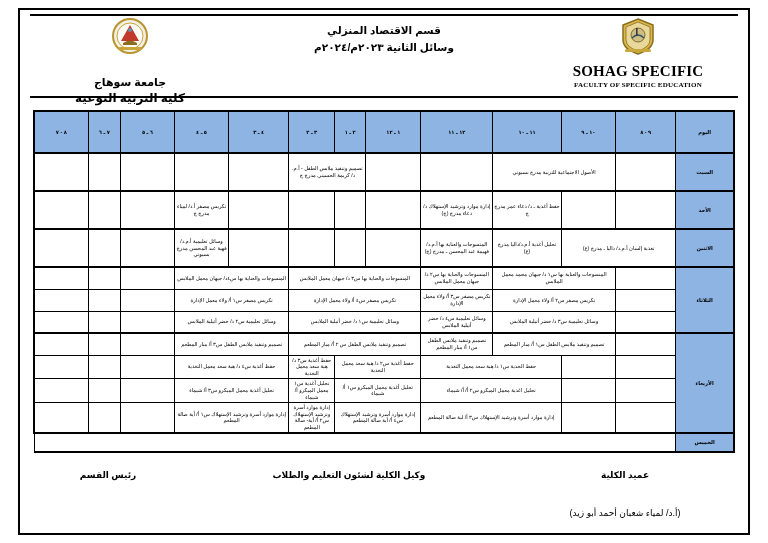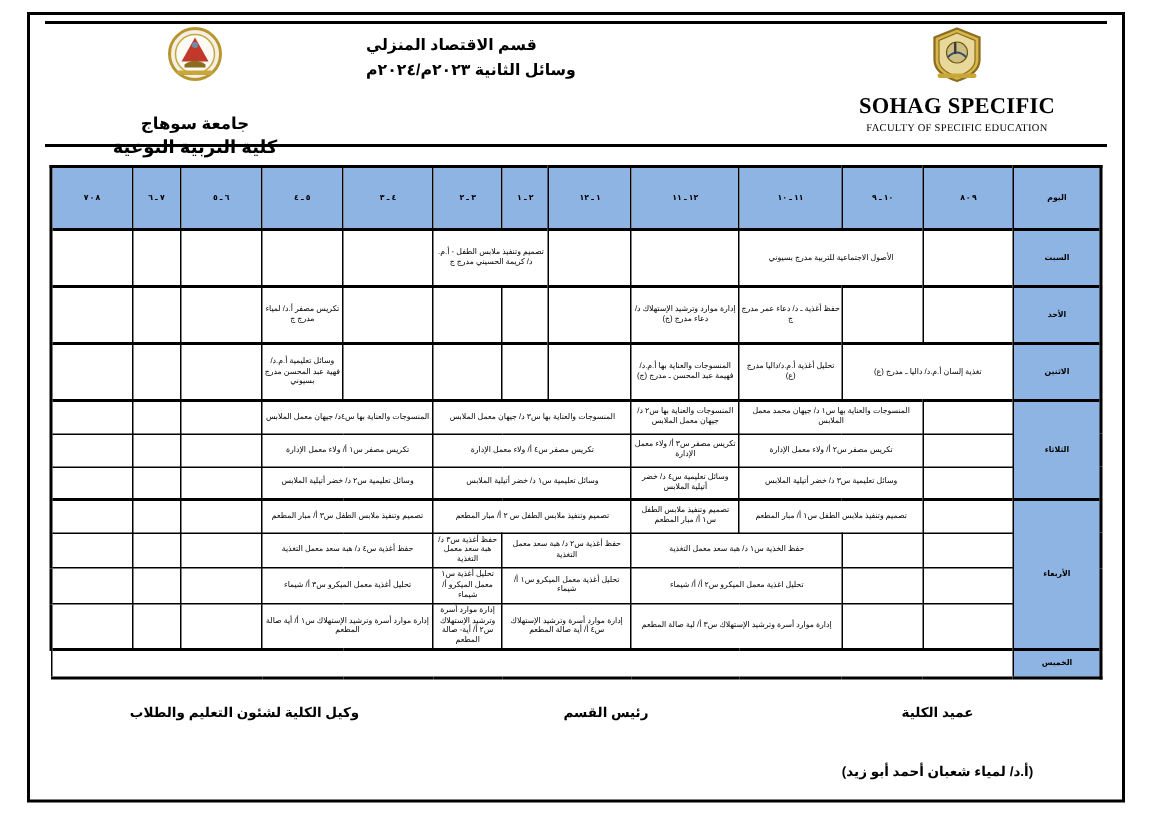--- a/index.html
+++ b/index.html
@@ -46,21 +46,20 @@
   }
   .hdr-block {
     display: flex;
     flex-direction: column;
     align-items: center;
     width: 200px;
   }
   .hdr-center {
     width: 280px;
     padding-top: 6px;
-    align-items: flex-end;
   }
   .hdr-center .line {
     font-size: 10.5px;
     font-weight: bold;
     color: #000;
     text-align: center;
     line-height: 1.65;
     direction: rtl;
   }
 
@@ -91,21 +90,21 @@
     font-size: 15px;
     font-weight: bold;
     color: #000;
     margin-top: 7px;
     direction: ltr;
     font-family: "Liberation Serif", "DejaVu Serif", serif;
     letter-spacing: 0.2px;
   }
   .fac-en {
     font-size: 7px;
-    font-weight: normal;
+    font-weight: bold;
     color: #000;
     margin-top: 1px;
     direction: ltr;
     font-family: "Liberation Serif", "DejaVu Serif", serif;
     letter-spacing: 0.2px;
   }
 
   .rule-top, .rule-bot {
     position: absolute;
     left: 30px;
@@ -179,21 +178,21 @@
     align-items: center;
     font-size: 9px;
     font-weight: bold;
     color: #000;
   }
   .sig-r { width: 150px; }
   .sig-c { width: 260px; }
   .sig-l { width: 220px; gap: 18px; }
   .sig .nm {
     font-size: 9px;
-    font-weight: bold;
+    font-weight: normal;
     margin-top: 10px;
     text-align: right;
   }
 </style>
 </head>
 <body>
 
 <div class="page">
   <div class="page-border"></div>
 
@@ -402,24 +401,24 @@
 
       <tr style="height:19px">
         <td class="daycell thick-top thick-r thick-bot">الخميس</td>
         <td class="thick-top thick-bot empty" colspan="12"></td>
       </tr>
     </tbody>
       </table>
   </div>
 
   <div class="footer">
+    <div class="sig sig-r">
+      <div>رئيس القسم</div>
+    </div>
     <div class="sig sig-c">
       <div>وكيل الكلية لشئون التعليم والطلاب</div>
-    </div>
-    <div class="sig sig-r">
-      <div>رئيس القسم</div>
     </div>
     <div class="sig sig-l">
       <div>عميد الكلية</div>
       <div class="nm">(أ.د/ لمياء شعبان أحمد أبو زيد)</div>
     </div>
   </div>
 </div>
 
 </body></html>

